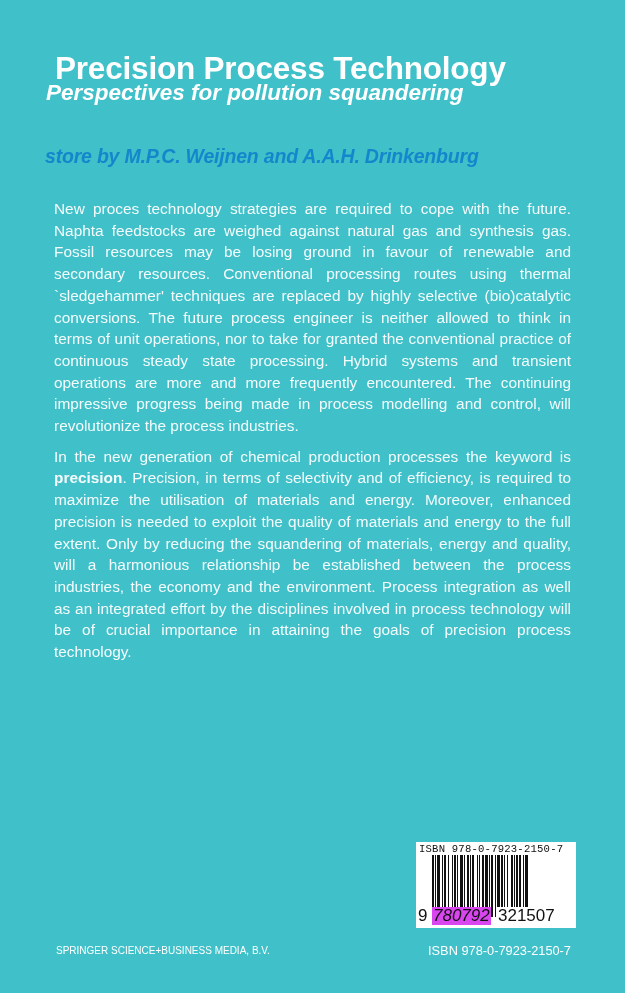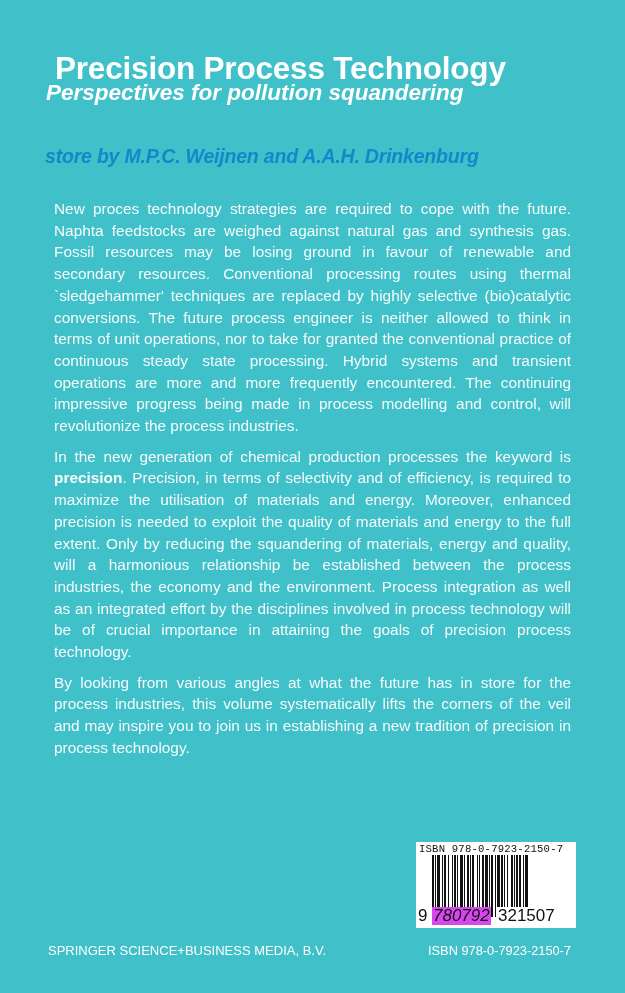--- a/index.html
+++ b/index.html
@@ -27,22 +27,22 @@
   }
   .body-text {
     position: absolute; left: 45px; top: 189px; width: 535px;
     font-size: 15.4px; line-height: 21.7px;
     color: #f4fbfc;
   }
   .body-text p {
     margin: 9px; text-align: justify; text-align-last: left;
   }
   .publisher {
-    position: absolute; left: 48px; top: 944px;
-    font-size: 13px; white-space: nowrap; line-height: 14px;
+    position: absolute; left: 56px; top: 944px;
+    font-size: 10px; white-space: nowrap; line-height: 14px;
   }
   .isbn-bottom {
     position: absolute; left: 428px; top: 944px;
     font-size: 12.8px; white-space: nowrap; line-height: 14px;
   }
   .barcode-box {
     position: absolute; left: 416px; top: 842px;
     width: 160px; height: 86px; background: #ffffff;
   }
   .barcode-top {
@@ -65,21 +65,20 @@
 </head>
 <body>
 
 <h1 class="title">Precision Process Technology</h1>
 <h2 class="subtitle">Perspectives for pollution squandering</h2>
 <div class="editors">store by M.P.C. Weijnen and A.A.H. Drinkenburg</div>
 
 <div class="body-text">
   <p>New proces technology strategies are required to cope with the future. Naphta feedstocks are weighed against natural gas and synthesis gas. Fossil resources may be losing ground in favour of renewable and secondary resources. Conventional processing routes using thermal `sledgehammer' techniques are replaced by highly selective (bio)catalytic conversions. The future process engineer is neither allowed to think in terms of unit operations, nor to take for granted the conventional practice of continuous steady state processing. Hybrid systems and transient operations are more and more frequently encountered. The continuing impressive progress being made in process modelling and control, will revolutionize the process industries.</p>
   <p><span>In the new generation of chemical production processes the keyword is </span><b>precision</b><span>. Precision, in terms of selectivity and of efficiency, is required to maximize the utilisation of materials and energy. Moreover, enhanced precision is needed to exploit the quality of materials and energy to the full extent. Only by reducing the squandering of materials, energy and quality, will a harmonious relationship be established between the process industries, the economy and the environment. Process integration as well as an integrated effort by the disciplines involved in process technology will be of crucial importance in attaining the goals of precision process technology.</span></p>
-  <p>By looking from various angles at what the future has in store for the process industries, this volume systematically lifts the corners of the veil and may inspire you to join us in establishing a new tradition of precision in process technology.</p>
 </div>
 
 <div class="barcode-box">
   <div class="barcode-top">ISBN 978-0-7923-2150-7</div>
   <svg class="barcode-bars" viewBox="0 0 128 70" preserveAspectRatio="none">
     <g id="bars" fill="#111">
         <rect x="0" y="0" width="2" height="70"></rect>
         <rect x="3" y="0" width="1" height="70"></rect>
         <rect x="5" y="0" width="3" height="62"></rect>
         <rect x="10" y="0" width="1" height="62"></rect>

